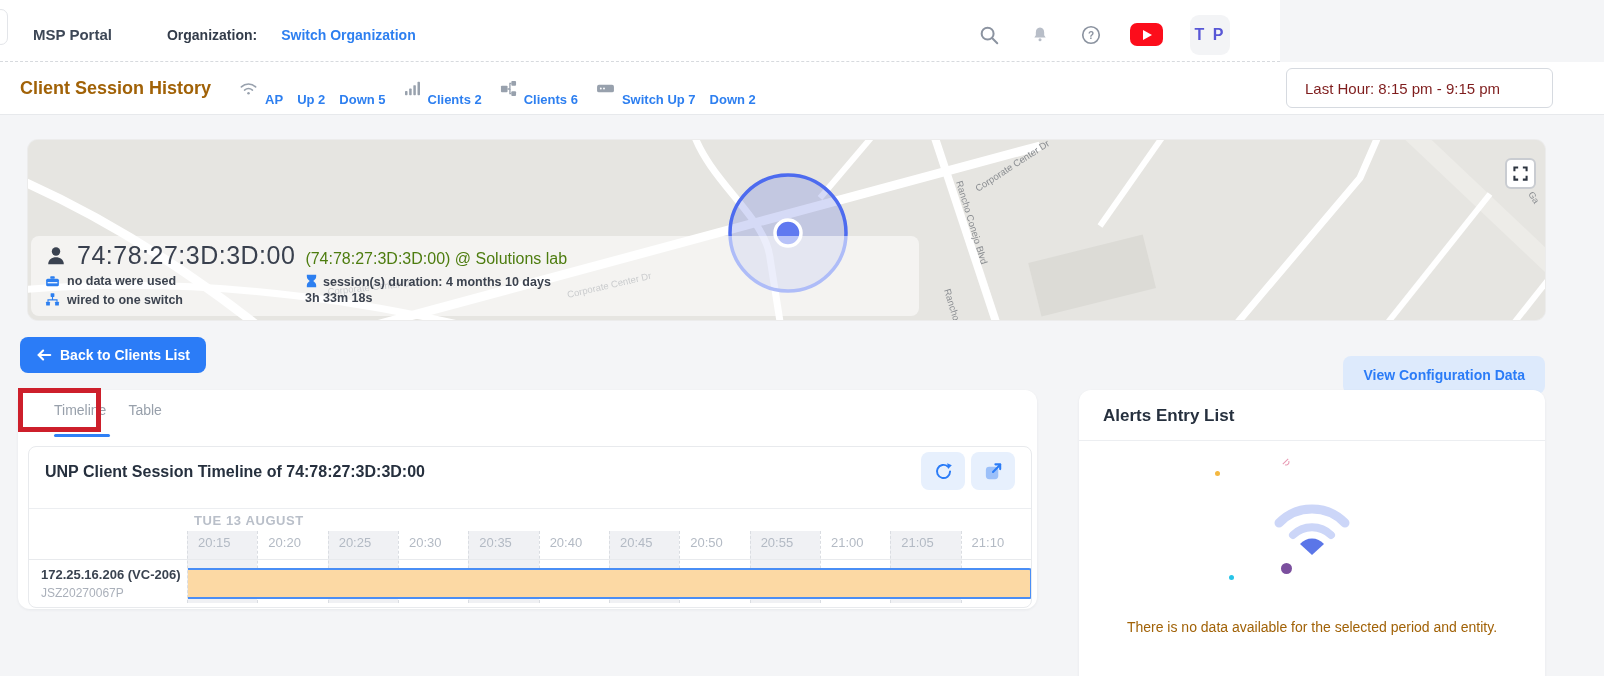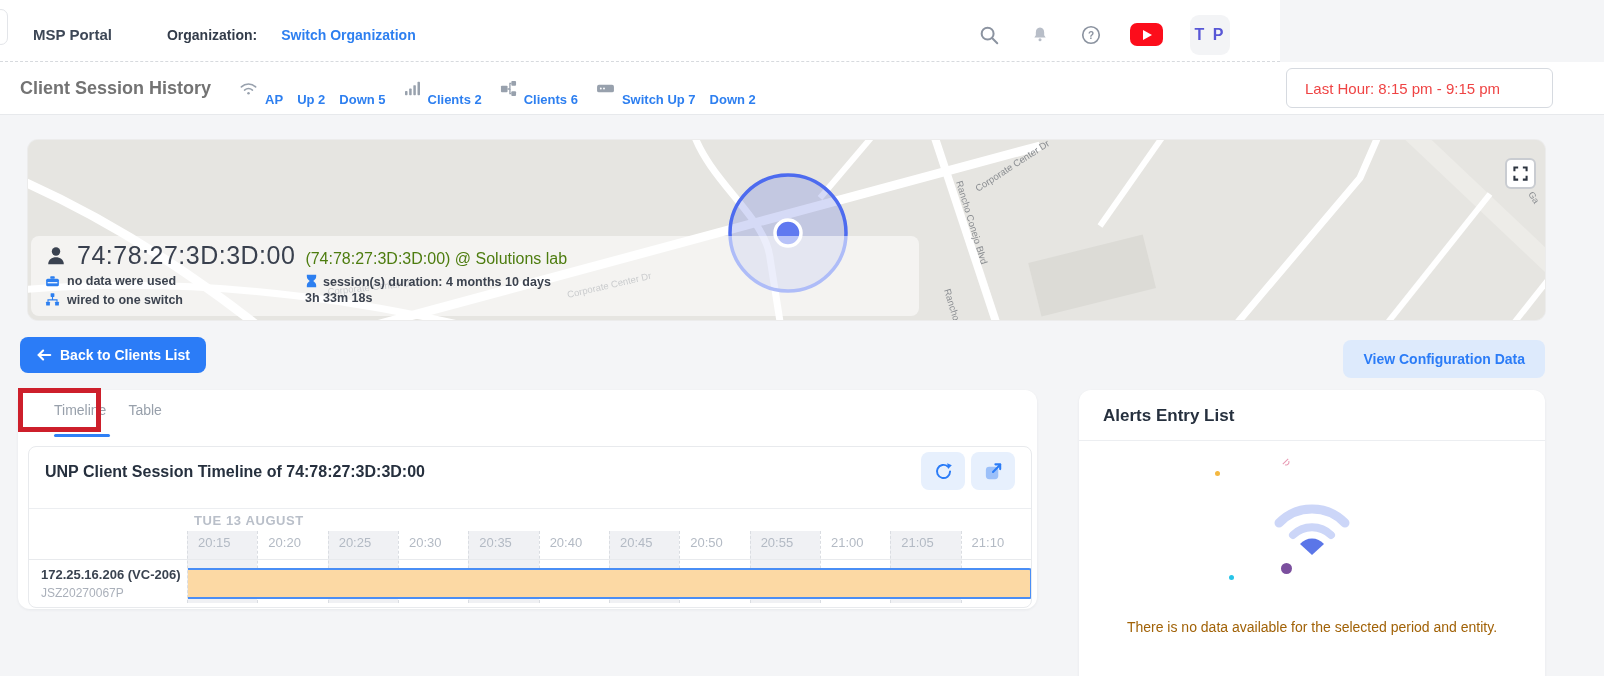--- a/index.html
+++ b/index.html
@@ -39,28 +39,28 @@
     display:flex; align-items:center; justify-content:center;
     color:#5857d6; font-weight:bold; font-size:16px; letter-spacing:2px; cursor:pointer;
   }
 
   
   .subheader {
     position:absolute; left:0; top:62px; width:1604px; height:53px;
     background:#fff; border-bottom:1px solid #e7e9ec;
     display:flex; align-items:center; padding:0 51px 0 20px;
   }
-  .page-title { font-size:18px; font-weight:bold; color:#737373; }
+  .page-title { font-size:18px; font-weight:bold; color:#a16207; }
   .stats { display:flex; align-items:center; gap:18px; margin-left:28px; }
   .stat { display:flex; align-items:center; gap:7px; }
   .stat-text { display:flex; gap:14px; font-size:13px; font-weight:bold; color:#2d7ff0; cursor:pointer;margin-top:22px; }
   .time-range {
     margin-left:auto; height:40px; min-width:267px; border:1px solid #d6dae0; border-radius:6px;
     background:#fff; display:flex; align-items:center; padding:0 18px;
-    font-size:15px; color:#ef4444; cursor:pointer;
+    font-size:15px; color:#7f1d1d; cursor:pointer;
   }
 
   
   .map-card {
     position:absolute; left:28px; top:140px; width:1517px; height:180px;
     border-radius:10px; overflow:hidden; background:#e6e5e1;
     box-shadow:0 0 0 1px #ececec;
   }
   .map-svg { position:absolute; inset:0; }
   .map-fullscreen {
@@ -82,21 +82,21 @@
   .ov-col2 { margin-left:28px; width:260px; font-size:12.5px; font-weight:bold; color:#3c434f; line-height:16px; }
   .ov-col2 svg { display:inline-block; vertical-align:-2px; margin-right:5px; }
 
   
   .back-btn {
     position:absolute; left:20px; top:337px; height:36px; padding:0 16px;
     background:#2b7cf7; color:#fff; font-size:14px; font-weight:bold;
     border:none; border-radius:8px; display:flex; align-items:center; gap:8px; cursor:pointer;
   }
   .viewcfg-btn {
-    position:absolute; right:59px; top:340px; height:38px; padding:4px 20px;
+    position:absolute; right:59px; top:356px; height:38px; padding:4px 20px;
     background:#ddeafc; color:#2b7cf7; font-size:14px; font-weight:bold;
     border:none; border-radius:8px; display:flex; align-items:center; cursor:pointer;
   }
 
   
   .left-panel {
     position:absolute; left:18px; top:390px; width:1019px; height:219px;
     background:#fff; border-radius:12px; box-shadow:0 1px 3px rgba(20,30,50,0.06);
   }
   .tabs { display:flex; gap:22px; padding:12px 0 0 36px; }

